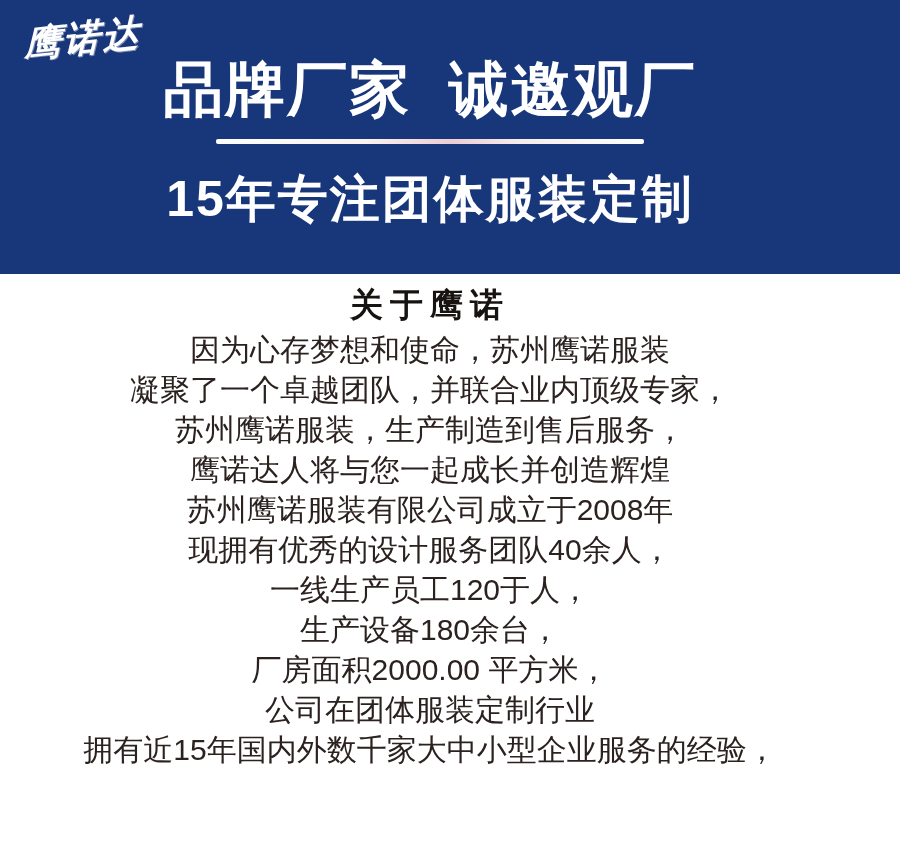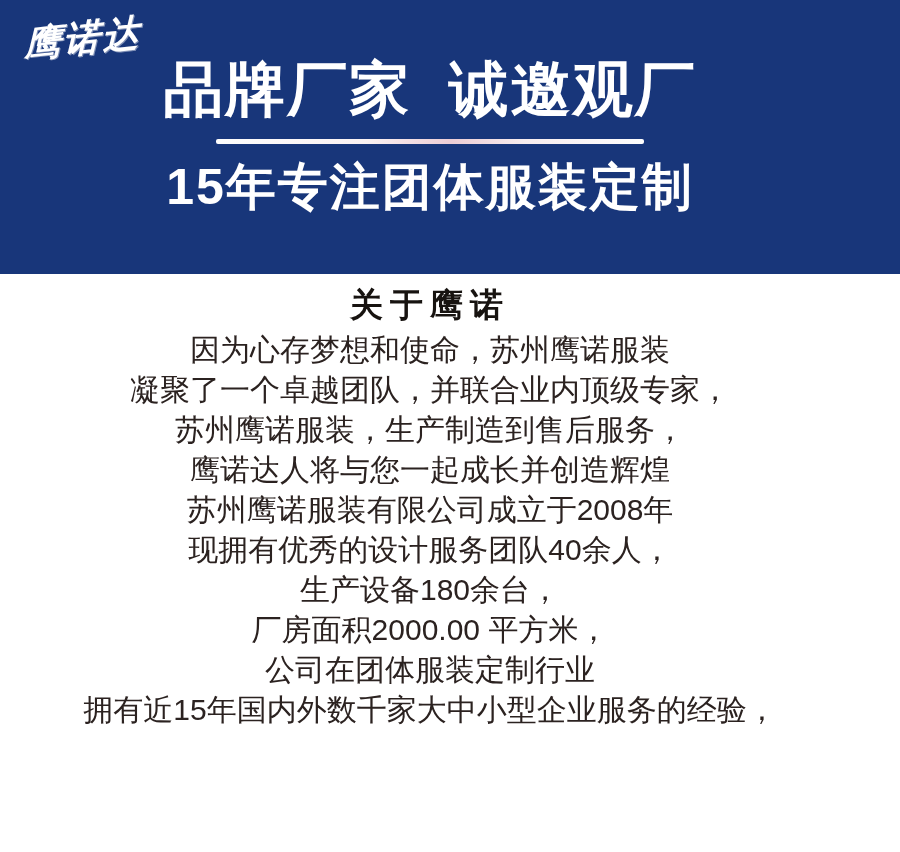--- a/index.html
+++ b/index.html
@@ -45,21 +45,21 @@
   }
   .divider {
     width: 428px;
     height: 5px;
     margin: 12px auto 0;
     border-radius: 2px;
     background: linear-gradient(90deg,
       #fdfdfd 0%, #faf2f3 35%, #eccdd5 55%, #f7edef 72%, #fdfdfd 100%);
   }
   .subheadline {
-    margin-top: 16px;
+    margin-top: 28px;
     font-size: 50px;
     line-height: 1.1;
     font-weight: 900;
     letter-spacing: 2px;
   }
   
   .about {
     width: 900px;
     text-align: center;
     padding-right: 40px; 
@@ -97,20 +97,21 @@
 
   <main class="about">
     <h3 class="about-title">关于鹰诺</h3>
     <div class="about-text">
       <p>因为心存梦想和使命，苏州鹰诺服装</p>
       <p>凝聚了一个卓越团队，并联合业内顶级专家，</p>
       <p>苏州鹰诺服装，生产制造到售后服务，</p>
       <p>鹰诺达人将与您一起成长并创造辉煌</p>
       <p>苏州鹰诺服装有限公司成立于2008年</p>
       <p>现拥有优秀的设计服务团队40余人，</p>
+      <p>一线生产员工120于人，</p>
       <p>生产设备180余台，</p>
       <p>厂房面积2000.00 平方米，</p>
       <p>公司在团体服装定制行业</p>
       <p>拥有近15年国内外数千家大中小型企业服务的经验，</p>
     </div>
   </main>
 
 </div>
 
 </body></html>

